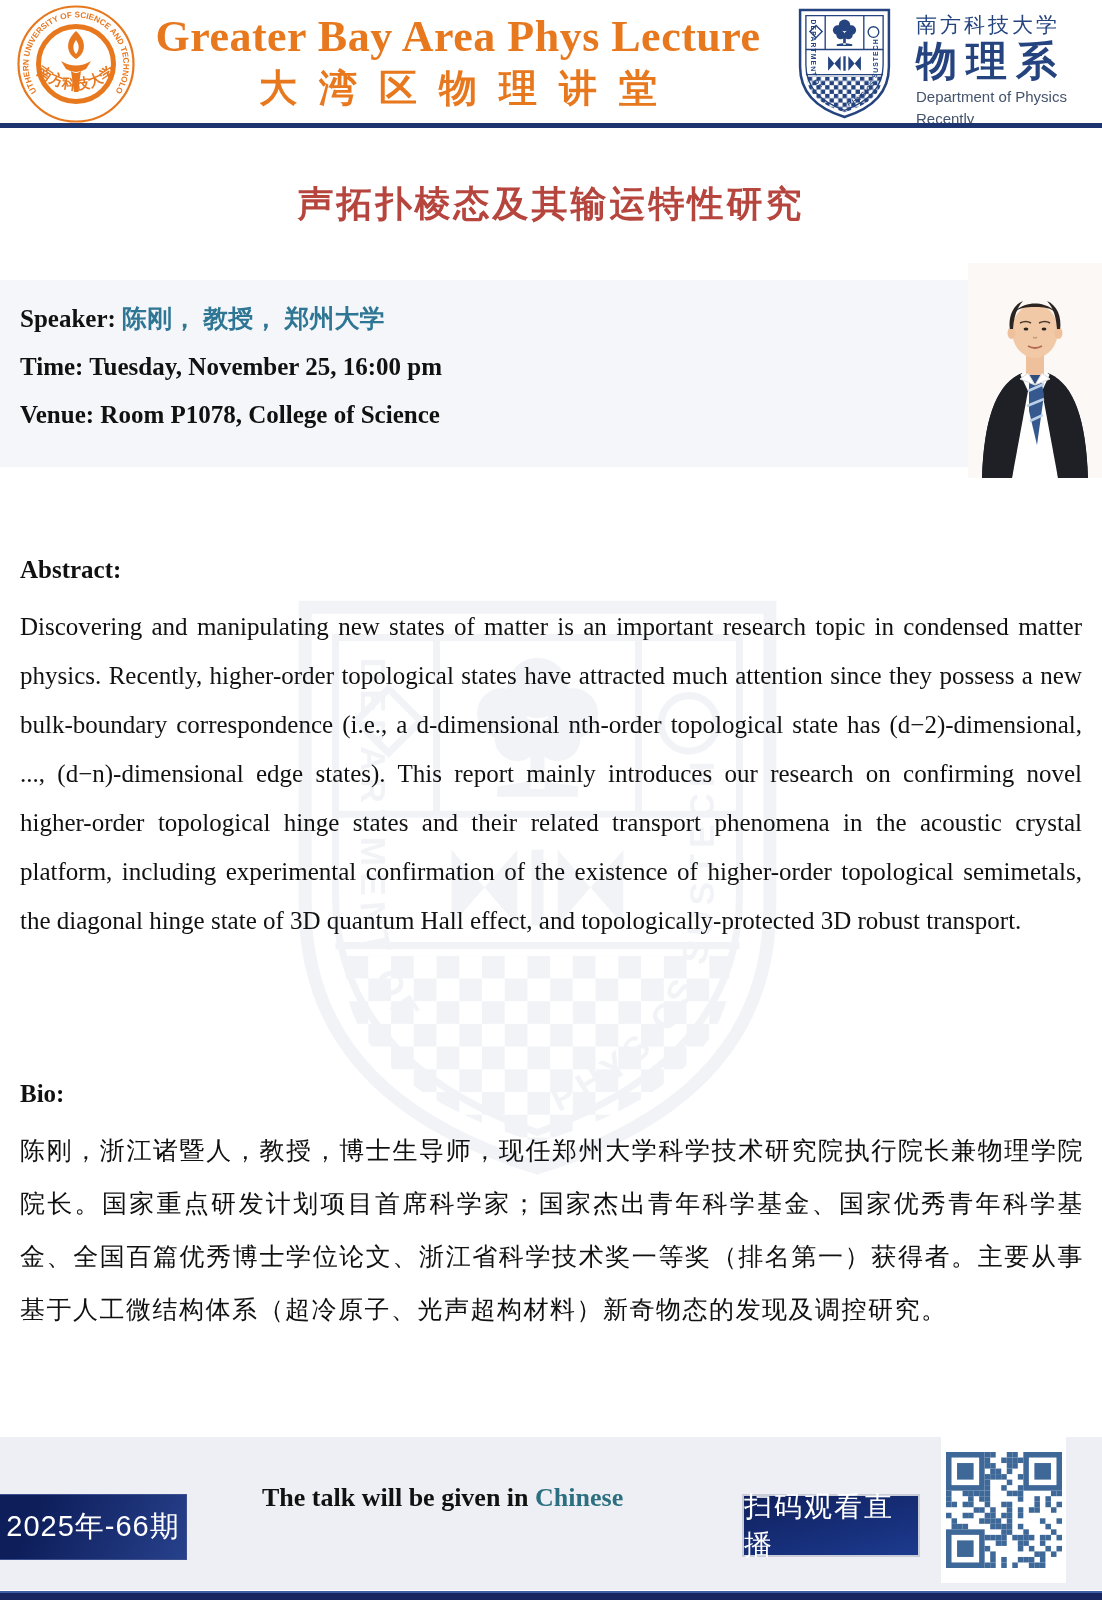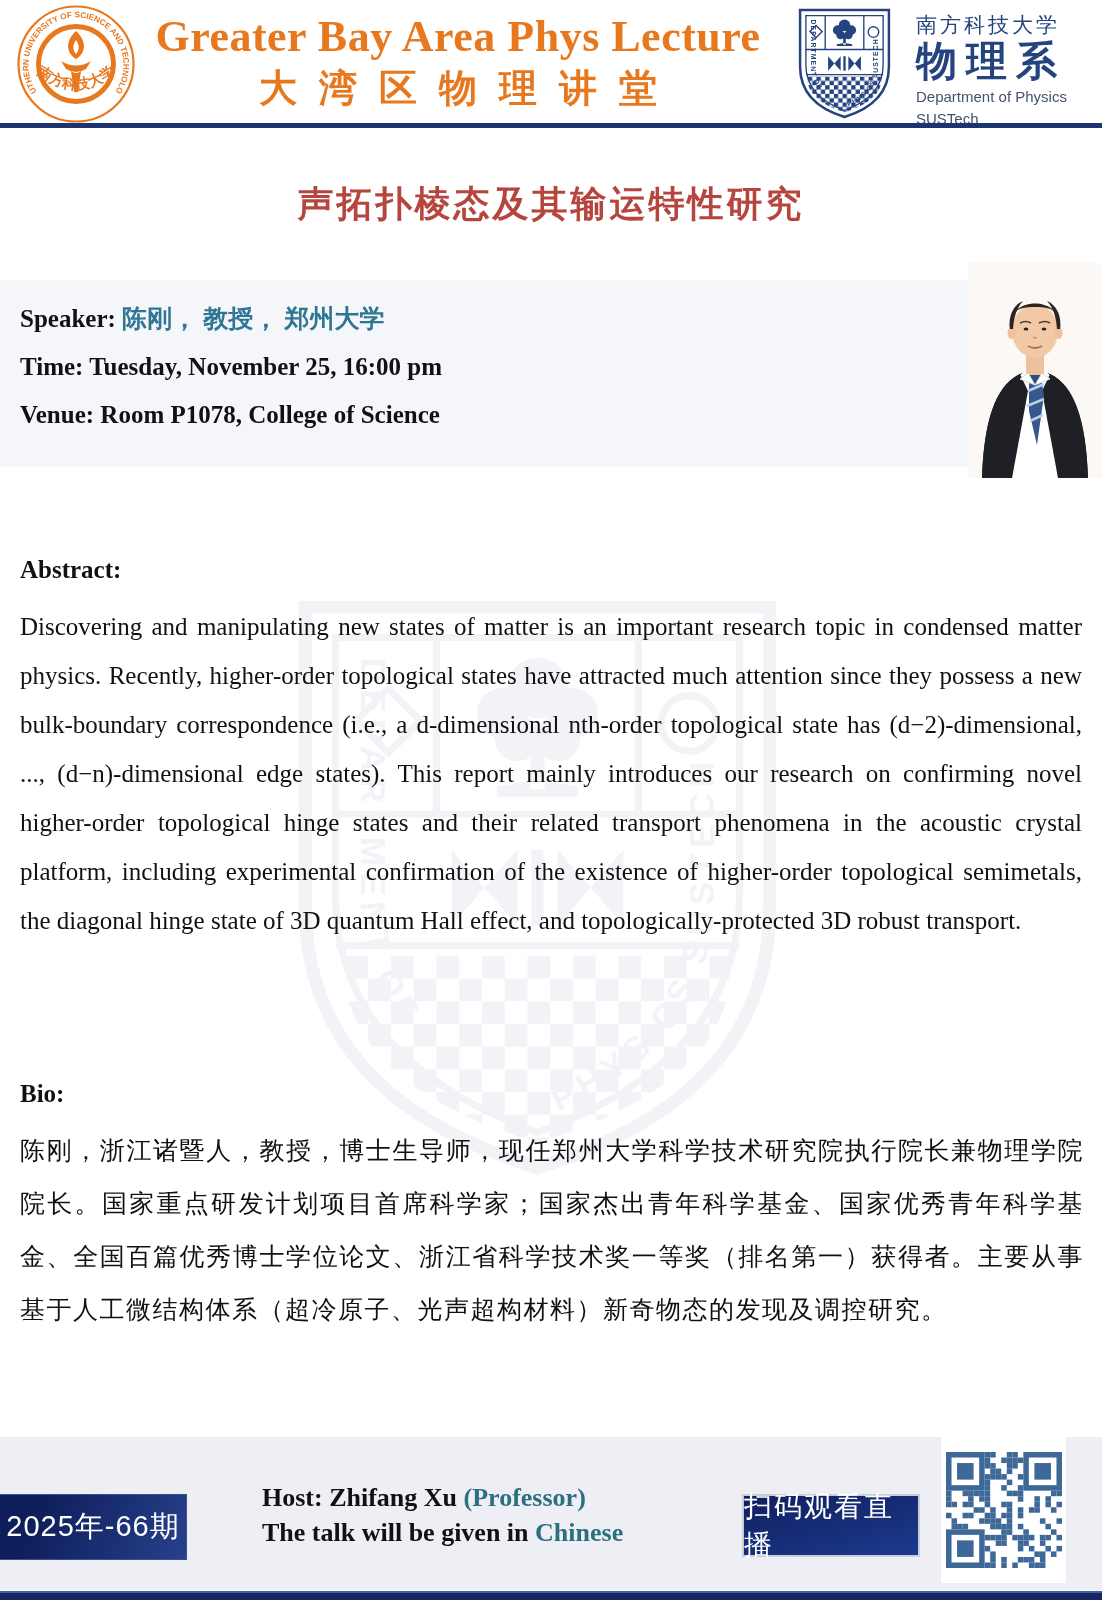--- a/index.html
+++ b/index.html
@@ -155,21 +155,21 @@
   </div>
 
   <svg class="abs dept-shield" viewBox="0 0 100 116">
     <use href="#shield-sym"></use>
   </svg>
 
   <div class="abs dept-text">
     <div class="dept-univ-zh">南方科技大学</div>
     <div class="dept-name-zh">物理系</div>
     <div class="dept-en">Department of Physics</div>
-    <div class="dept-en">SUSTech</div>
+    <div class="dept-en">Recently</div>
   </div>
 
   <div class="abs top-divider"></div>
 
   <div class="abs lecture-title">声拓扑棱态及其输运特性研究</div>
 
   <div class="abs speaker-band"></div>
   <div class="abs info-block">
     <div><span class="info-label">Speaker: </span><span class="accent-teal">陈刚， 教授， 郑州大学</span></div>
     <div><span class="info-label">Time: </span><span>Tuesday, November 25, 16:00 pm</span></div>
@@ -215,21 +215,20 @@
   </svg>
   <div class="abs sec-heading abstract-heading">Abstract:</div>
   <div class="abs abstract-body">Discovering and manipulating new states of matter is an important research topic in condensed matter physics. Recently, higher-order topological states have attracted much attention since they possess a new bulk-boundary correspondence (i.e., a d-dimensional nth-order topological state has (d−2)-dimensional, ..., (d−n)-dimensional edge states). This report mainly introduces our research on confirming novel higher-order topological hinge states and their related transport phenomena in the acoustic crystal platform, including experimental confirmation of the existence of higher-order topological semimetals, the diagonal hinge state of 3D quantum Hall effect, and topologically-protected 3D robust transport.</div>
 
   <div class="abs sec-heading bio-heading">Bio:</div>
   <div class="abs bio-body">陈刚，浙江诸暨人，教授，博士生导师，现任郑州大学科学技术研究院执行院长兼物理学院院长。国家重点研发计划项目首席科学家；国家杰出青年科学基金、国家优秀青年科学基金、全国百篇优秀博士学位论文、浙江省科学技术奖一等奖（排名第一）获得者。主要从事基于人工微结构体系（超冷原子、光声超构材料）新奇物态的发现及调控研究。</div>
 
   <div class="abs footer-band">
     <div class="abs issue-badge">2025年-66期</div>
     <div class="abs host-block">
-      <div><span>Host: Zhifang Xu </span><span class="accent-teal2">(Professor)</span></div>
       <div><span>The talk will be given in </span><span class="accent-teal2">Chinese</span></div>
     </div>
     <div class="abs qr-button">扫码观看直播</div>
     <div class="abs qr-box">
         <svg width="116" height="116" viewBox="0 0 115.5 115.5" fill="#3E6898" xmlns="http://www.w3.org/2000/svg">
           <rect x="38.5" y="0" width="5.5" height="5.5"></rect>
           <rect x="44" y="0" width="5.5" height="5.5"></rect>
           <rect x="60.5" y="0" width="5.5" height="5.5"></rect>
           <rect x="66" y="0" width="5.5" height="5.5"></rect>
           <rect x="38.5" y="5.5" width="5.5" height="5.5"></rect>

